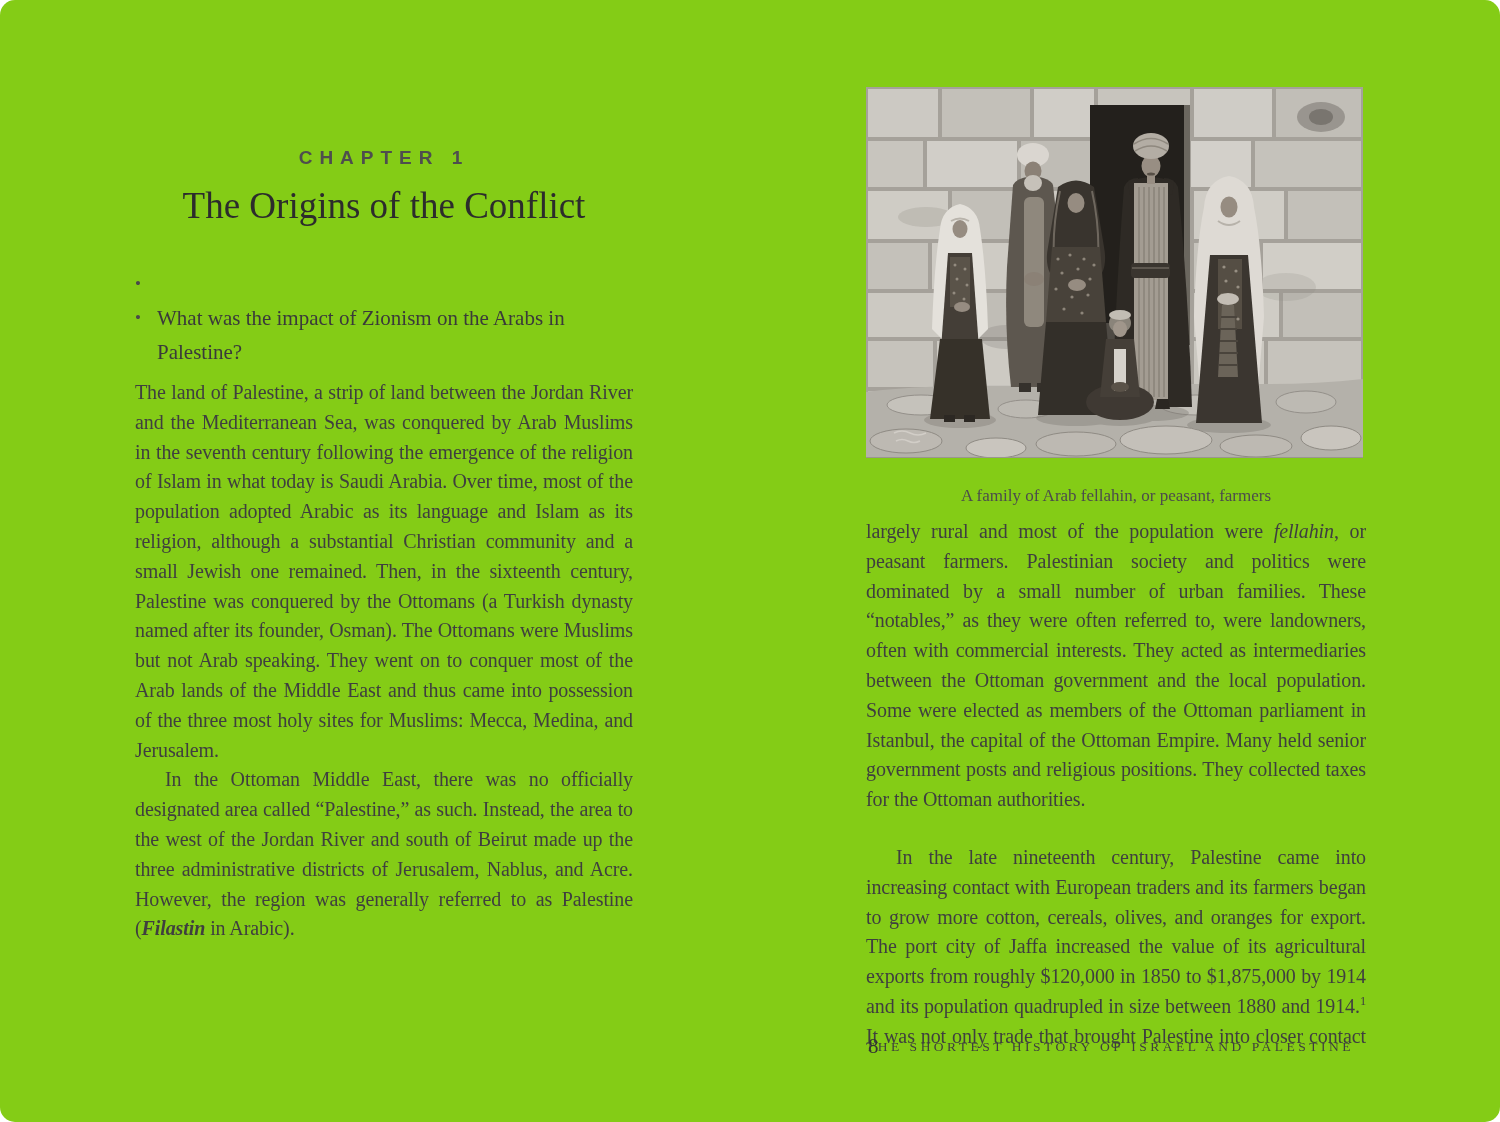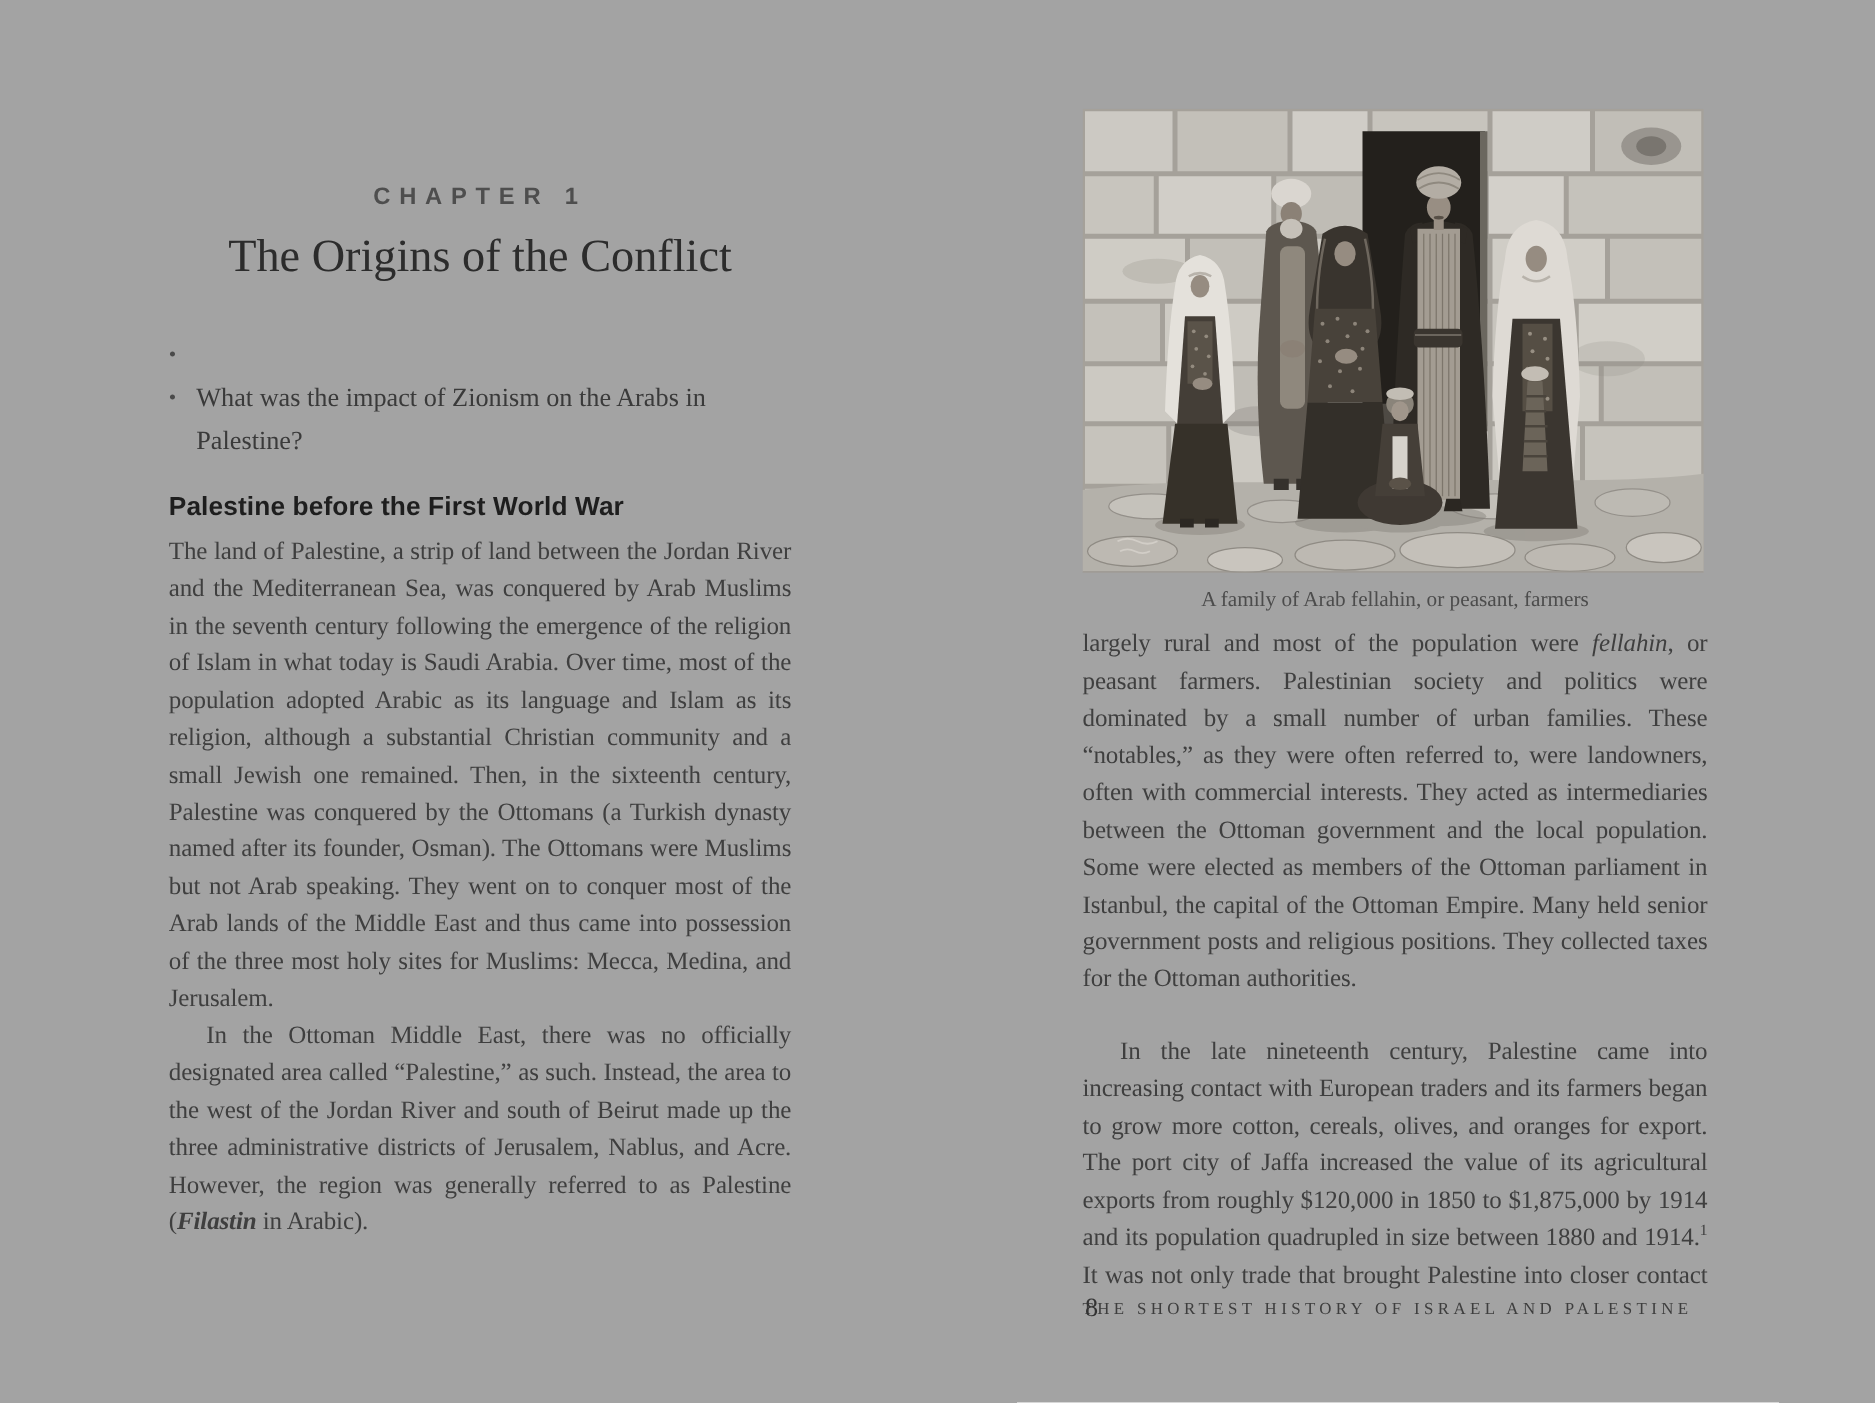--- a/index.html
+++ b/index.html
@@ -1,17 +1,17 @@
 <!DOCTYPE html>
 <html><head>
 <meta charset="utf-8">
 <style>
   html,body{margin:0;padding:0;background:#ffffff;}
-  .spread{position:relative;width:1500px;height:1122px;background:#a3a3a3;overflow:hidden;
-          font-family:"Liberation Serif",serif;}
+  .spread{position:relative;width:1500px;height:1122px;background:#84cc16;overflow:hidden;
+          font-family:"Liberation Serif",serif;border-radius:15px;}
 
   
   .left-col{position:absolute;left:135px;top:140px;width:498px;}
   .chapter-label{margin:7px 0 0 0;text-align:center;
       font-family:"Liberation Sans",sans-serif;font-weight:bold;font-size:19px;
       letter-spacing:7px;color:#4e4e4e;}
   .page-title{margin:15px 0 0 0;text-align:center;font-weight:400;
       font-size:37px;color:#2c2c2c;font-family:"Liberation Serif",serif;}
   .bullets{margin-top:40px;}
   .bullet-row{display:flex;align-items:flex-start;font-size:21px;line-height:34px;color:#3a3a3a;}
@@ -25,21 +25,21 @@
   .ind{text-indent:30px;}
   .cont{text-align-last:justify;margin-top:28px;}
   .st-b{font-weight:normal;}
   .st-i{font-style:italic;}
   .st-bi{font-weight:bold;font-style:italic;}
   sup{font-size:0.62em;line-height:0;}
 
   
   .right-col{position:absolute;left:866px;top:87px;width:500px;}
   .photo{display:block;width:497px;height:371px;}
-  .photo-caption{margin-top:12px;text-align:center;font-size:17px;color:#4c4c4c;}
+  .photo-caption{margin-top:28px;text-align:center;font-size:17px;color:#4c4c4c;}
   .right-body{margin-top:11px;}
 
   
   .footer{position:absolute;left:866px;top:1034px;width:500px;height:28px;}
   .page-num{position:absolute;left:2px;top:0;font-size:21px;color:#333333;}
   .running-title{padding-top:5px;font-size:13.5px;
       letter-spacing:3.5px;color:#3e3e3e;}
 </style>
 </head>
 <body>
@@ -53,21 +53,20 @@
     <div class="bullets">
       <div class="bullet-row">
         <span class="bullet-dot">•</span>
       </div>
       <div class="bullet-row">
         <span class="bullet-dot">•</span>
         <span>What was the impact of Zionism on the Arabs in Palestine?</span>
       </div>
     </div>
 
-    <div class="section-heading">Palestine before the First World War</div>
 
     <p class="body-par body-start"><span>The land of Palestine, a strip of land between the Jordan River and the Mediterranean Sea, was conquered by Arab Muslims in the seventh century following the emergence of the religion of Islam in what today is Saudi Arabia. Over time, most of the population adopted Arabic as its language and Islam as its religion, although a substantial Christian community and a small Jewish one remained. Then, in the sixteenth century, Palestine was conquered by the </span><span class="st-b">Ottomans</span><span> (a Turkish dynasty named after its founder, Osman). The Ottomans were Muslims but not Arab speaking. They went on to conquer most of the Arab lands of the Middle East and thus came into possession of the three most holy sites for Muslims: Mecca, Medina, and Jerusalem.</span></p>
     <p class="body-par ind"><span>In the Ottoman Middle East, there was no officially designated area called “Palestine,” as such. Instead, the area to the west of the Jordan River and south of Beirut made up the three administrative districts of Jerusalem, Nablus, and Acre. However, the region was generally referred to as Palestine (</span><span class="st-bi">Filastin</span><span> in Arabic).</span></p>
   </div>
 
   <div class="right-col">
 
     <svg class="photo" viewBox="0 0 497 371" xmlns="http://www.w3.org/2000/svg">
 
       <rect x="0" y="0" width="497" height="371" fill="#a5a19a"></rect>

